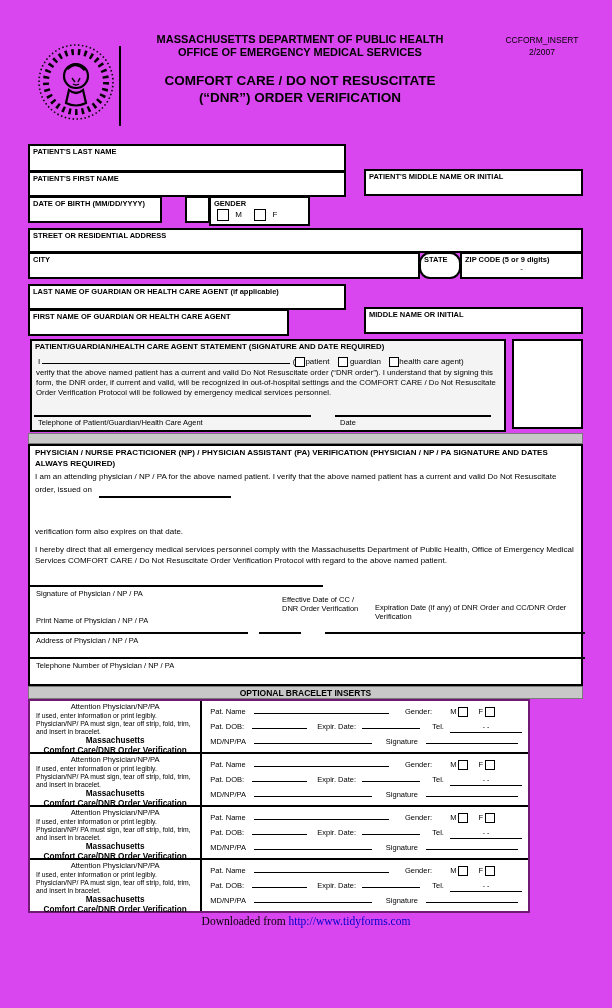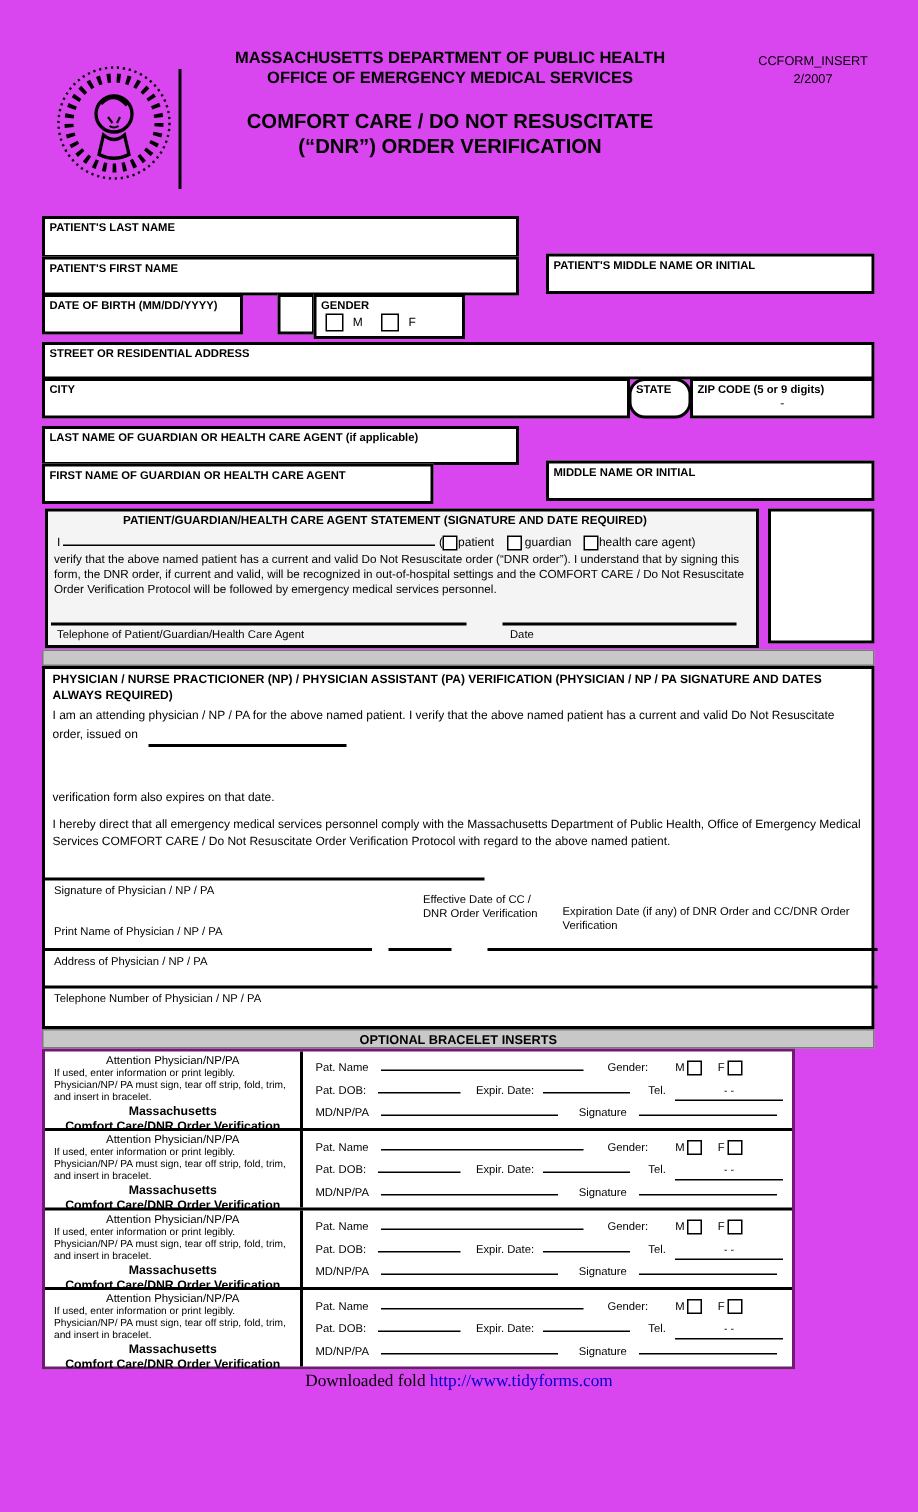--- a/index.html
+++ b/index.html
@@ -16,21 +16,21 @@
   
   .fbox{border:2px solid #000;background:#fff;box-sizing:border-box;}
   .flabel{font-size:7.5px;font-weight:bold;padding:1px 3px;display:block;line-height:9px;}
   .cb{display:inline-block;width:10px;height:10px;border:1.6px solid #000;background:#fff;
       vertical-align:middle;}
   .cb-s{width:8px;height:8px;border-width:1.3px;}
   .cb-l{width:12px;height:12px;}
   .bl{display:inline-block;border-bottom:1.6px solid #000;height:9px;vertical-align:baseline;}
   .blk{position:absolute;background:#000;height:2px;}
   
-  .stmt{left:30px;top:339px;width:476px;height:93px;background:#f4f4f4;padding-left:47px;}
+  .stmt{left:30px;top:339px;width:476px;height:93px;background:#f4f4f4;}
   .stmt-head{font-size:7.8px;font-weight:bold;padding:1px 3px;line-height:9px;}
   .stmt-body{position:absolute;left:4px;top:27px;width:466px;font-size:7.8px;line-height:10px;}
   .small-lbl{font-size:7.5px;line-height:9px;}
   
   .phys{left:28px;top:444px;width:555px;height:242px;}
   .ptext{font-size:8px;line-height:10.5px;}
   
   .graybar{background:#c8c8c8;border:1px solid #7a7a7a;box-sizing:border-box;}
   
   .btable{left:28px;top:699px;width:502px;border:2px solid #701a75;box-sizing:border-box;background:#fff;}
@@ -302,16 +302,16 @@
           <span>MD/NP/PA</span>
           <span class="bl" style="width:118px;margin-left:6px;"></span>
           <span style="margin-left:12px;">Signature</span>
           <span class="bl" style="width:92px;margin-left:6px;"></span>
         </div>
       </div>
     </div>
     </div>
 
   <div class="abs footer">
-    <span>Downloaded fold </span><a href="#">http://www.tidyforms.com</a>
+    <span>Downloaded from </span><a href="#">http://www.tidyforms.com</a>
   </div>
 
 </div>
 
 </body></html>

